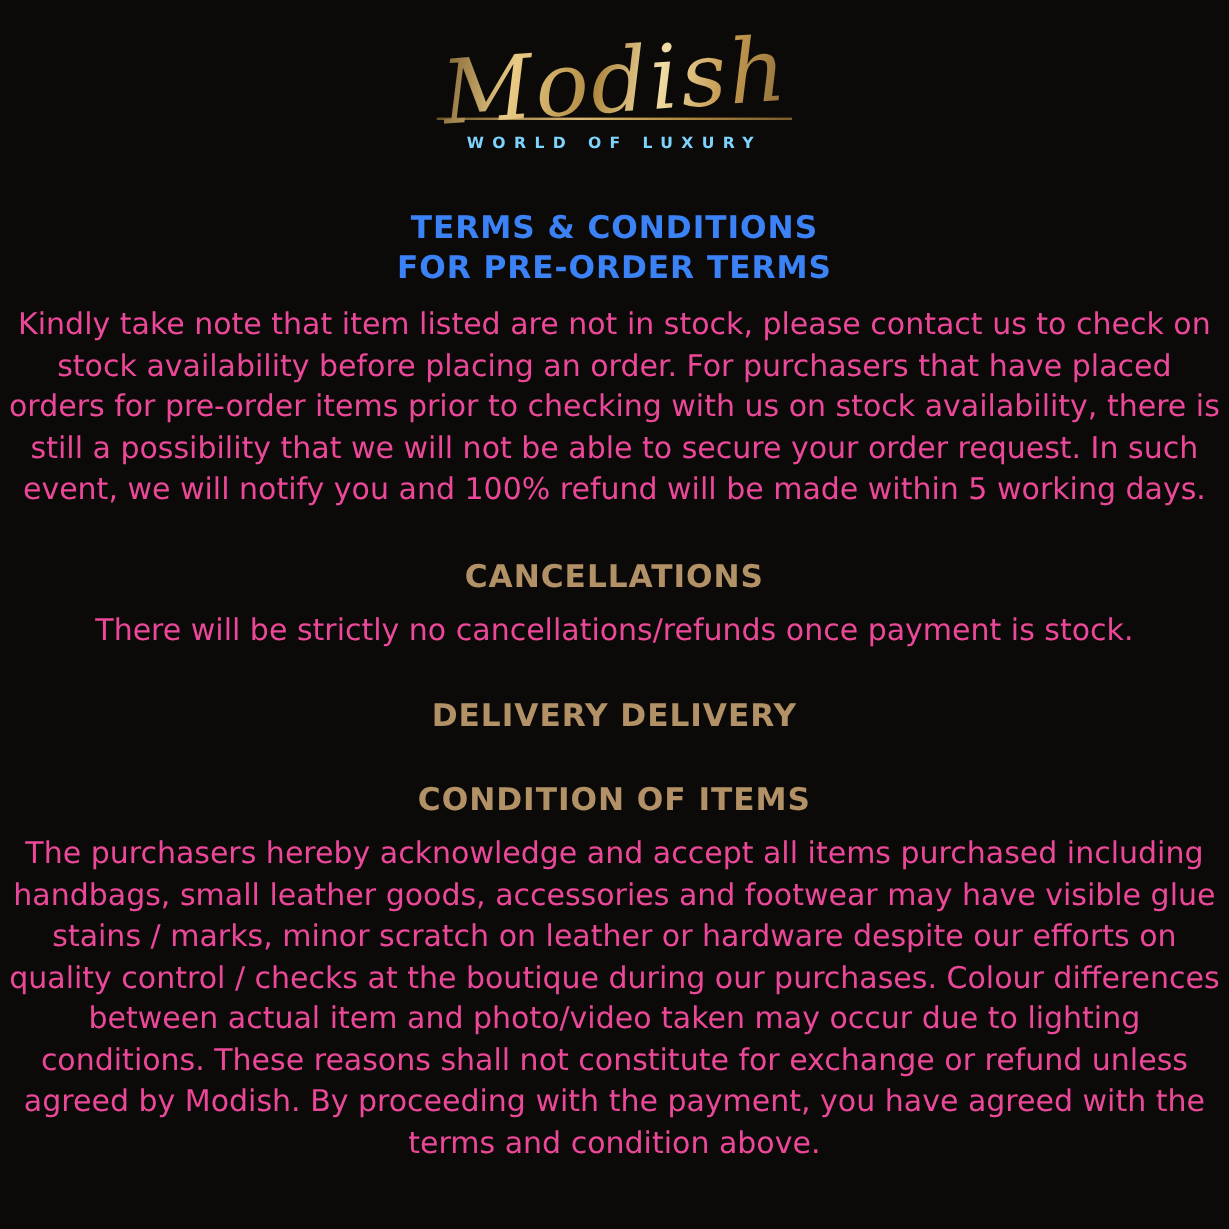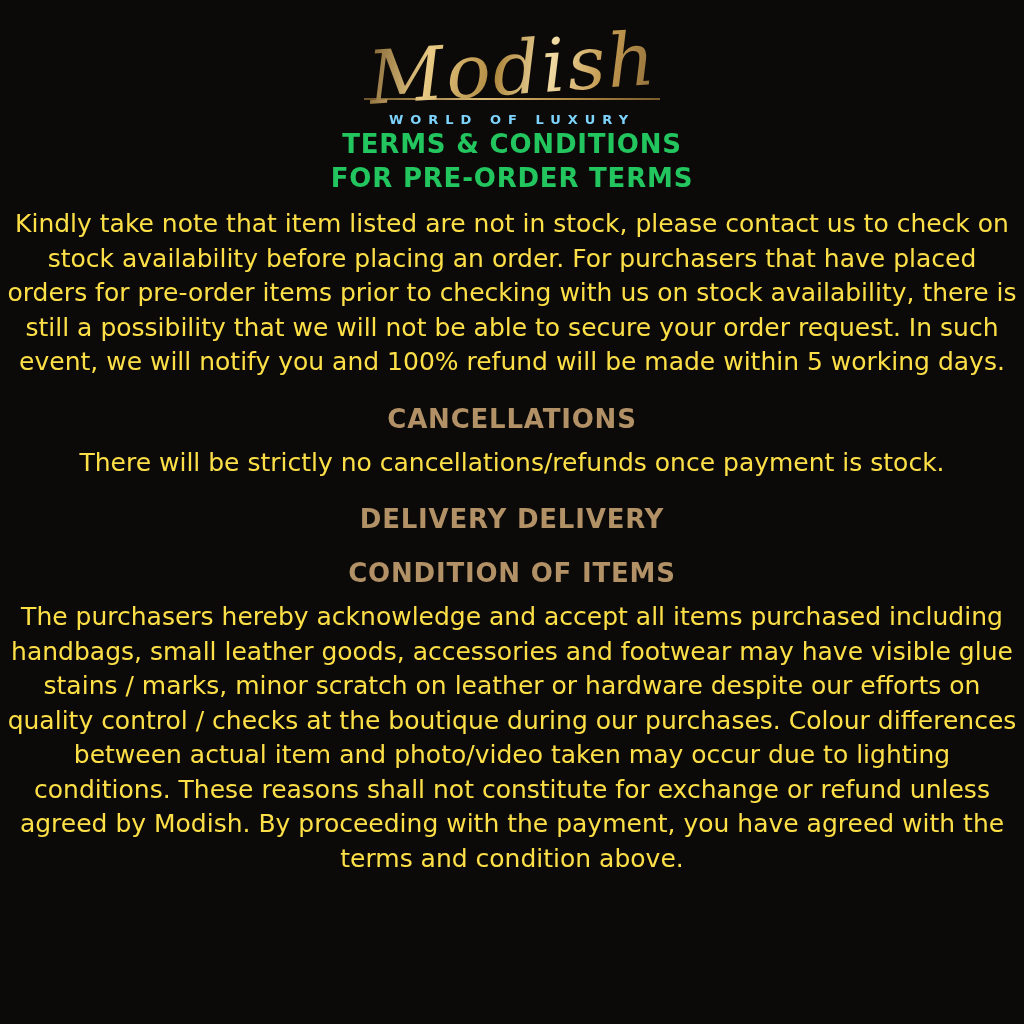--- a/index.html
+++ b/index.html
@@ -50,40 +50,41 @@
   }
   .logo-tagline {
     margin-top: 12px;
     font-size: 13px;
     font-weight: 700;
     letter-spacing: 7px;
     color: #7dd3fc;
   }
   
   .doc-title {
+    margin-top: 46px;
     font-size: 26px;
     font-weight: 700;
     letter-spacing: 0.8px;
     line-height: 1.32;
-    color: #22c55e;
+    color: #3b82f6;
   }
   .section-heading {
-    margin-top: 24px;
+    margin-top: 40px;
     font-size: 26px;
     font-weight: 700;
     letter-spacing: 0.8px;
     color: #b29166;
   }
   
   .para {
     margin: 12px auto 0 auto;
     max-width: 1012px;
     font-size: 25px;
     line-height: 1.38;
-    color: #fde047;
+    color: #ec4899;
   }
 </style>
 </head>
 <body>
 
 <div class="page">
 
   <div class="logo-wrap">
     <div class="logo-script">Modish</div>
     <div class="logo-underline"></div>

